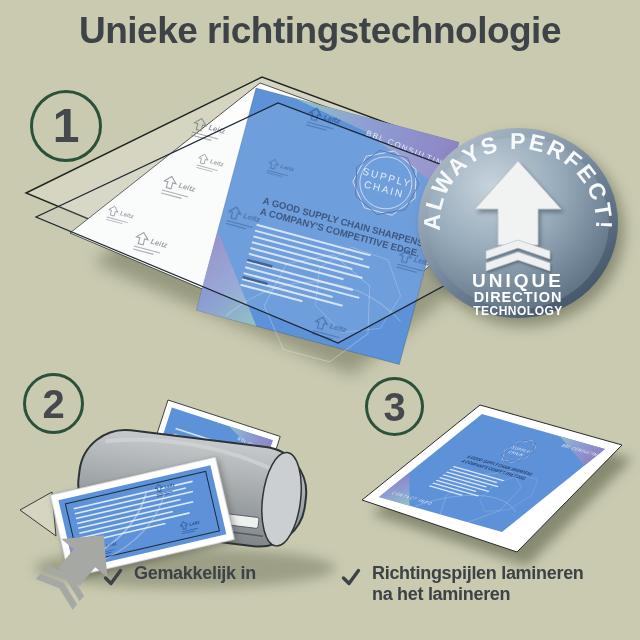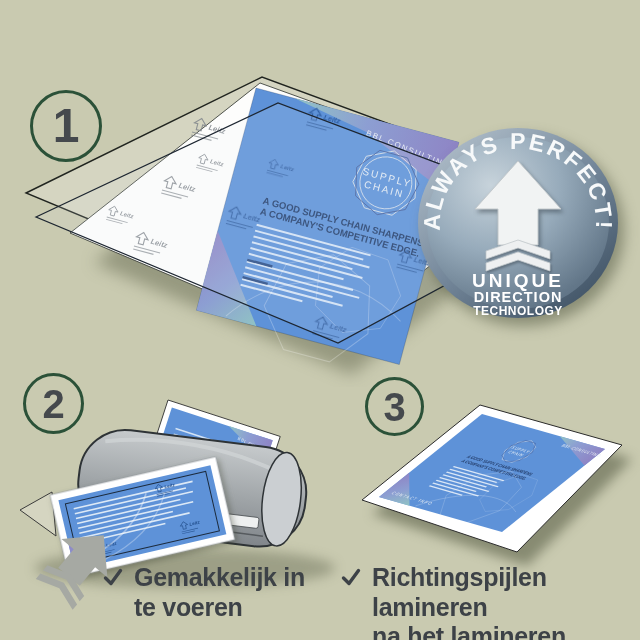--- a/index.html
+++ b/index.html
@@ -19,21 +19,21 @@
   }
   #circle-1{left:30px;top:90px;width:66px;height:66px;font-size:48px;}
   #circle-2{left:23px;top:373px;width:55px;height:55px;font-size:40px;}
   #circle-3{left:365px;top:377px;width:53px;height:53px;font-size:40px;}
   .scene{position:absolute;}
   #scene1{left:0;top:55px;}
   #scene2{left:0;top:360px;}
   #scene3{left:330px;top:365px;}
   .check-item{
     position:absolute;display:flex;gap:11px;align-items:flex-start;
-    font-size:25px;font-weight:bold;letter-spacing:-0.3px;
+    font-size:18px;font-weight:bold;letter-spacing:-0.3px;
     color:#3d4247;line-height:1.18;
   }
   #check-item-1{left:103px;top:563px;}
   #check-item-2{left:341px;top:563px;}
   .check-icon{margin-top:4px;flex:none;}
   .check-lines{display:flex;flex-direction:column;}
 </style>
 </head>
 <body>
 
@@ -71,20 +71,21 @@
       <polygon id="heptagonBig" points="0,-55 -43,-34.3 -53.7,12.3 -23.8,49.5 23.8,49.5 53.7,12.3 43,-34.3" fill="none"></polygon>
       <g id="pouchMark">
         <path d="M6,0 L12,6 L8.5,6 L8.5,12 L3.5,12 L3.5,6 L0,6 Z" fill="none" stroke="currentColor" stroke-width="1.1"></path>
         <text x="15" y="9" font-size="7.5" font-weight="bold" font-style="italic" fill="currentColor">Leitz</text>
         <rect x="0" y="15" width="27" height="1.1" fill="currentColor" opacity="0.85"></rect>
         <rect x="0" y="18" width="21" height="1.1" fill="currentColor" opacity="0.85"></rect>
       </g>
     </defs>
   </svg>
 
+  <div class="page-title">Unieke richtingstechnologie</div>
 
   <div class="step-circle" id="circle-1">
     <span>1</span>
   </div>
   <div class="step-circle" id="circle-2">
     <span>2</span>
   </div>
   <div class="step-circle" id="circle-3">
     <span>3</span>
   </div>
@@ -275,21 +276,20 @@
       </g>
     </g>
   </svg>
 
   <div class="check-item" id="check-item-1">
     <svg class="check-icon" width="20" height="20" viewBox="0 0 20 20">
       <path d="M2.5,11 L8,16.5 L17.5,3.5" stroke="#3d4247" stroke-width="3.4" fill="none" stroke-linecap="round" stroke-linejoin="round"></path>
     </svg>
     <span class="check-lines">
       <span>Gemakkelijk in</span>
-      <span>te voeren</span>
     </span>
   </div>
 
   <div class="check-item" id="check-item-2">
     <svg class="check-icon" width="20" height="20" viewBox="0 0 20 20">
       <path d="M2.5,11 L8,16.5 L17.5,3.5" stroke="#3d4247" stroke-width="3.4" fill="none" stroke-linecap="round" stroke-linejoin="round"></path>
     </svg>
     <span class="check-lines">
       <span>Richtingspijlen lamineren</span>
       <span>na het lamineren</span>

